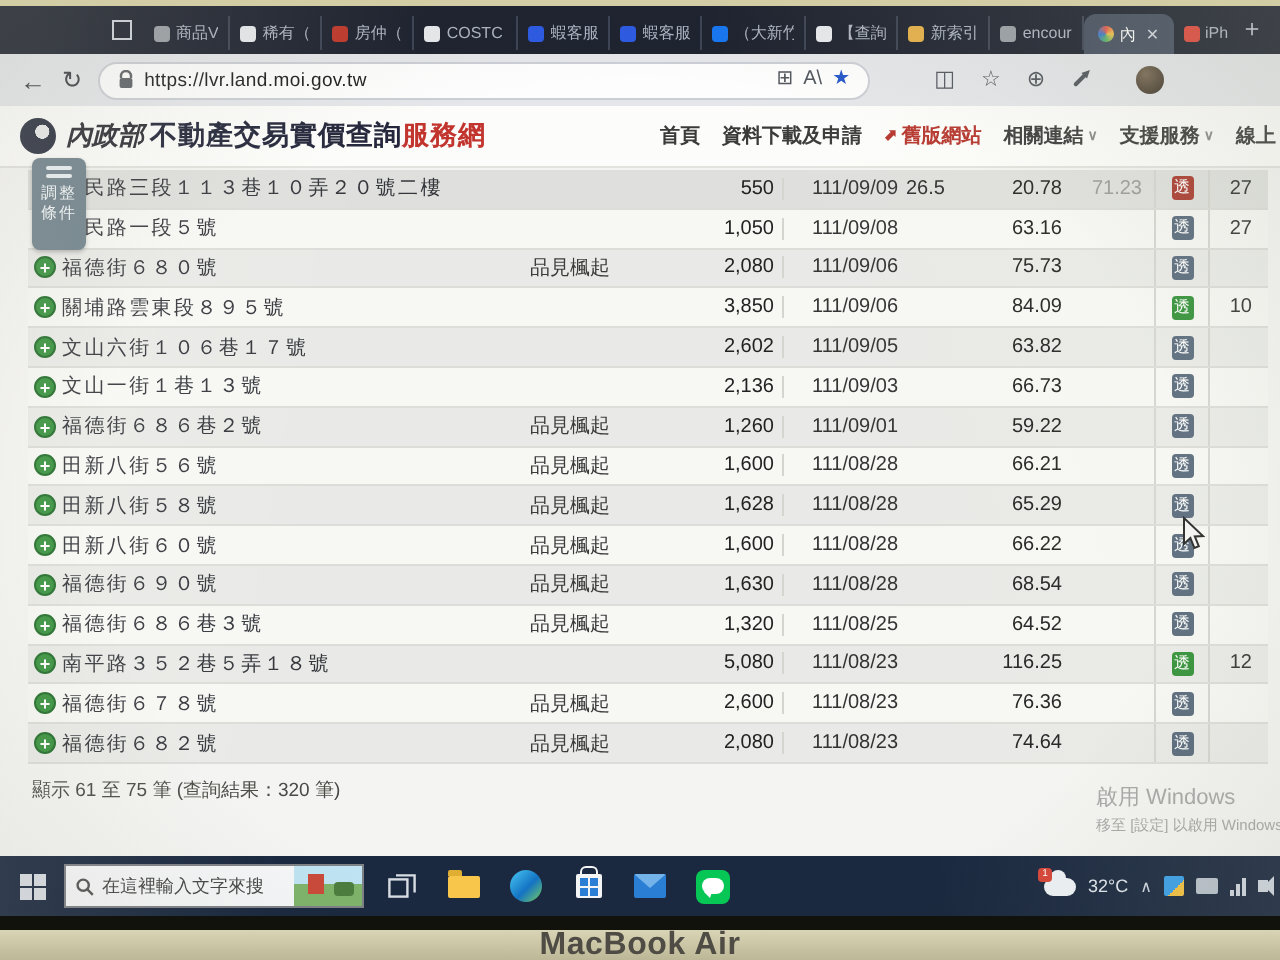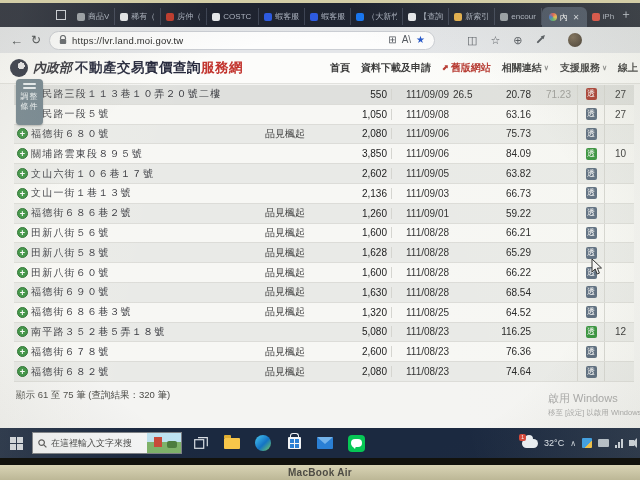--- a/index.html
+++ b/index.html
@@ -120,21 +120,21 @@
   .traysq2{width:11px;height:8px;background:#b9c2cc;border-radius:1px;}
   .sig{display:flex;align-items:flex-end;gap:1px;height:9px;}
   .sig span{width:2px;background:#cfd6df;}
   .spk{width:5px;height:6px;background:#cfd6df;position:relative;margin-right:4px;}
   .spk::before{content:"";position:absolute;left:3px;top:-2px;border-top:5px solid transparent;border-bottom:5px solid transparent;border-right:5px solid #cfd6df;}
 
   
   #bezel-dark{position:absolute;left:0;top:458px;width:640px;height:7px;background:#12120d;}
   #bezel-light{position:absolute;left:0;top:465px;width:640px;height:15px;
     background:linear-gradient(180deg,#d9d4b5,#bcb796);display:flex;align-items:center;justify-content:center;}
-  .devlabel{font-size:10px;color:#4e4c44;font-weight:600;letter-spacing:.3px;}
+  .devlabel{font-size:16px;color:#4e4c44;font-weight:600;letter-spacing:.3px;}
 
   .glare{position:absolute;inset:0;pointer-events:none;z-index:60;background:
     linear-gradient(100deg,rgba(255,253,240,.12) 3%,rgba(255,253,240,0) 30%),
     linear-gradient(255deg,rgba(238,242,222,.14) 0%,rgba(238,242,222,0) 38%),
     radial-gradient(ellipse at 50% 55%,rgba(0,0,0,0) 60%,rgba(60,60,40,.10) 100%);}
 </style>
 </head>
 <body>
 
 <div id="photo">

